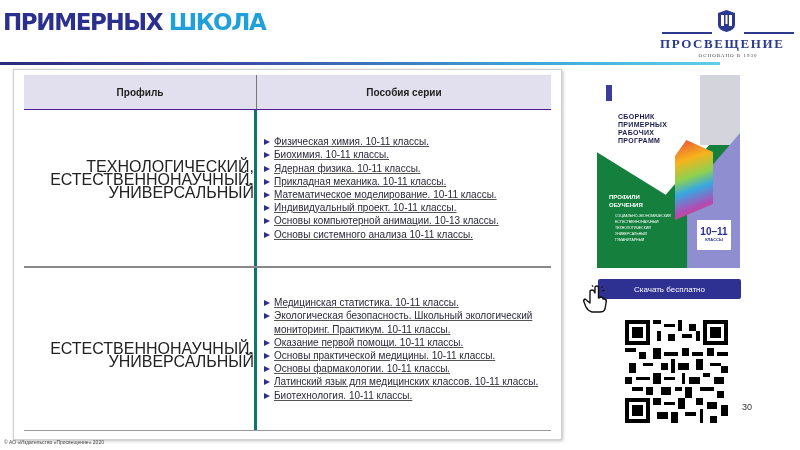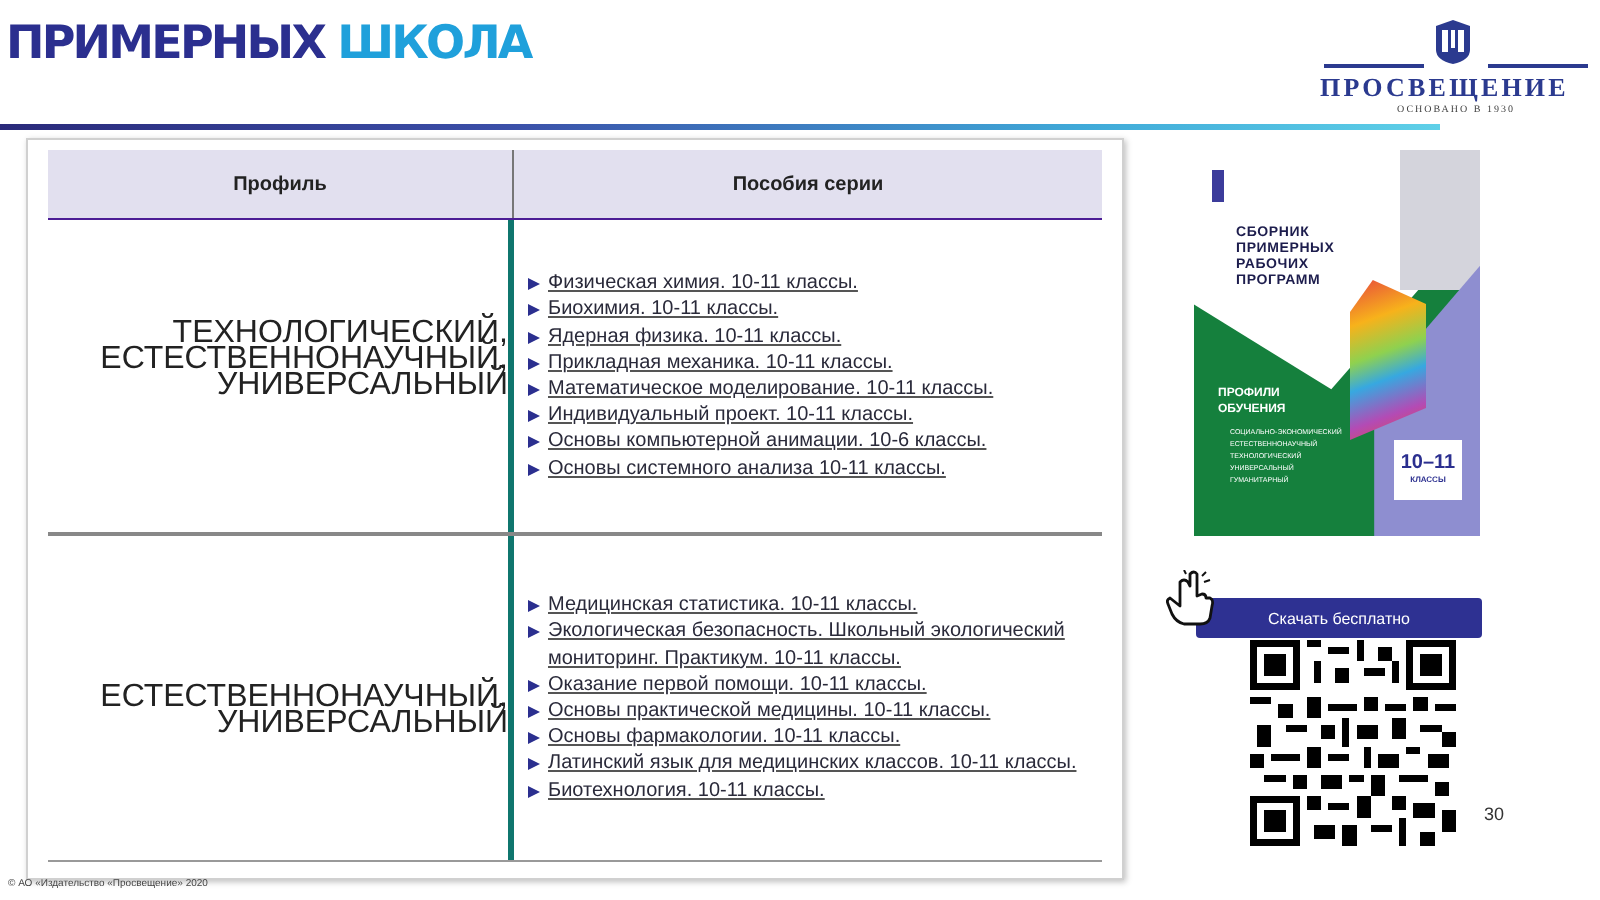--- a/index.html
+++ b/index.html
@@ -52,21 +52,21 @@
     clip-path: polygon(30% 0, 100% 15%, 100% 80%, 0 100%, 0 20%); }
   .cover .tag { position: absolute; left: 9px; top: 10px; width: 6px; height: 16px; background: #3c3c9b; }
   .cover .ttl { position: absolute; left: 21px; top: 38px; font-size: 7px; font-weight: bold; line-height: 8px; color: #1d1d4d; letter-spacing: 0.3px; }
   .cover .prof { position: absolute; left: 12px; top: 118px; font-size: 6px; font-weight: bold; color: #fff; line-height: 8px; }
   .cover .list { position: absolute; left: 18px; top: 138px; font-size: 3.5px; color: #fff; line-height: 6px; text-transform: uppercase; }
   .cover .grade { position: absolute; left: 100px; top: 145px; width: 34px; height: 30px; background: #fff; text-align: center; color: #2b2f8f; }
   .cover .grade .g1 { font-size: 10px; font-weight: bold; margin-top: 6px; line-height: 11px; }
   .cover .grade .g2 { font-size: 4px; font-weight: bold; }
 
   .download-btn { position: absolute; left: 598px; top: 279px; width: 143px; height: 20px; background: #2e3192; border-radius: 2px;
-    color: #fff; font-size: 8px; display: flex; align-items: center; justify-content: center; cursor: pointer; margin-top: 20px; }
+    color: #fff; font-size: 8px; display: flex; align-items: center; justify-content: center; cursor: pointer; }
   .hand-icon { position: absolute; left: 582px; top: 285px; width: 28px; height: 28px; }
 
   .qr { position: absolute; left: 625px; top: 320px; width: 103px; height: 103px; }
 
   .page-num { position: absolute; left: 742px; top: 402px; font-size: 9px; color: #333; }
   .copyright { position: absolute; left: 4px; top: 439px; font-size: 5px; color: #444; }
 </style>
 </head>
 <body>
 
@@ -100,21 +100,21 @@
     <div class="trow r1">
       <div class="c1">ТЕХНОЛОГИЧЕСКИЙ, ЕСТЕСТВЕННОНАУЧНЫЙ, УНИВЕРСАЛЬНЫЙ</div>
       <div class="c2">
         <ul class="books">
           <li><span>Физическая химия. 10-11 классы.</span></li>
           <li><span>Биохимия. 10-11 классы.</span></li>
           <li><span>Ядерная физика. 10-11 классы.</span></li>
           <li><span>Прикладная механика. 10-11 классы.</span></li>
           <li><span>Математическое моделирование. 10-11 классы.</span></li>
           <li><span>Индивидуальный проект. 10-11 классы.</span></li>
-          <li><span>Основы компьютерной анимации. 10-6 классы.</span></li>
+          <li><span>Основы компьютерной анимации. 10-13 классы.</span></li>
           <li><span>Основы системного анализа 10-11 классы.</span></li>
         </ul>
       </div>
     </div>
 
     <div class="trow r2 last">
       <div class="c1">ЕСТЕСТВЕННОНАУЧНЫЙ, УНИВЕРСАЛЬНЫЙ</div>
       <div class="c2">
         <ul class="books">
           <li><span>Медицинская статистика. 10-11 классы.</span></li>

